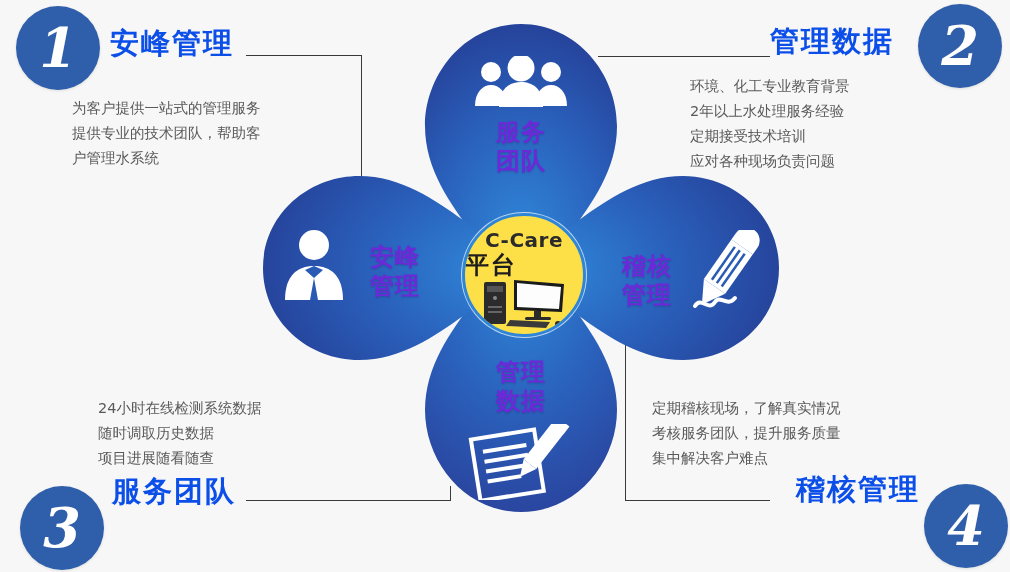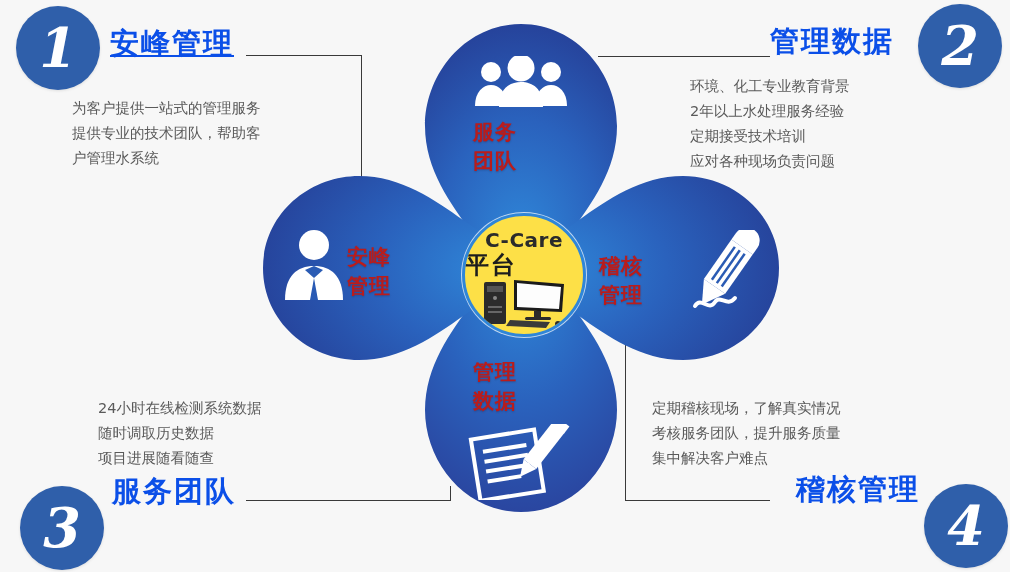--- a/index.html
+++ b/index.html
@@ -31,21 +31,21 @@
 
   
   .head{
     position:absolute;
     color:#0b4fe8;
     font-weight:700;
     font-size:29px;
     letter-spacing:2px;
     white-space:nowrap;
   }
-  .h1{left:110px;top:24px;text-decoration:underline;}
+  .h1{left:110px;top:24px;}
   .h2{left:770px;top:22px;}
   .h3{left:112px;top:472px;}
   .h4{left:772px;top:470px;margin-left:24px;}
 
   
   .para{
     position:absolute;
     color:#5a5a5a;
     font-size:14.5px;
     line-height:25px;
@@ -60,25 +60,26 @@
   
   .line{position:absolute;background:#3a3a3a;}
   .lh{height:1px;}
   .lv{width:1px;}
 
   
   #flower{position:absolute;left:255px;top:18px;width:530px;height:500px;}
 
   .petal-label{
     position:absolute;
-    color:#b91c1c;
+    color:#6d28d9;
     font-weight:700;
-    font-size:21px;
+    font-size:24px;
     line-height:29px;
     letter-spacing:1px;
+    text-align:center;
     text-shadow:0 1px 2px rgba(0,0,0,.18);
     white-space:nowrap;
     user-select:none;
   }
   .pl-top{left:218px;top:100px;width:96px;}
   .pl-bottom{left:218px;top:340px;width:96px;}
   .pl-left{left:92px;top:225px;width:96px;}
   .pl-right{left:344px;top:223px;width:96px;margin-top:11px;}
 
   .petal-icon{position:absolute;}

